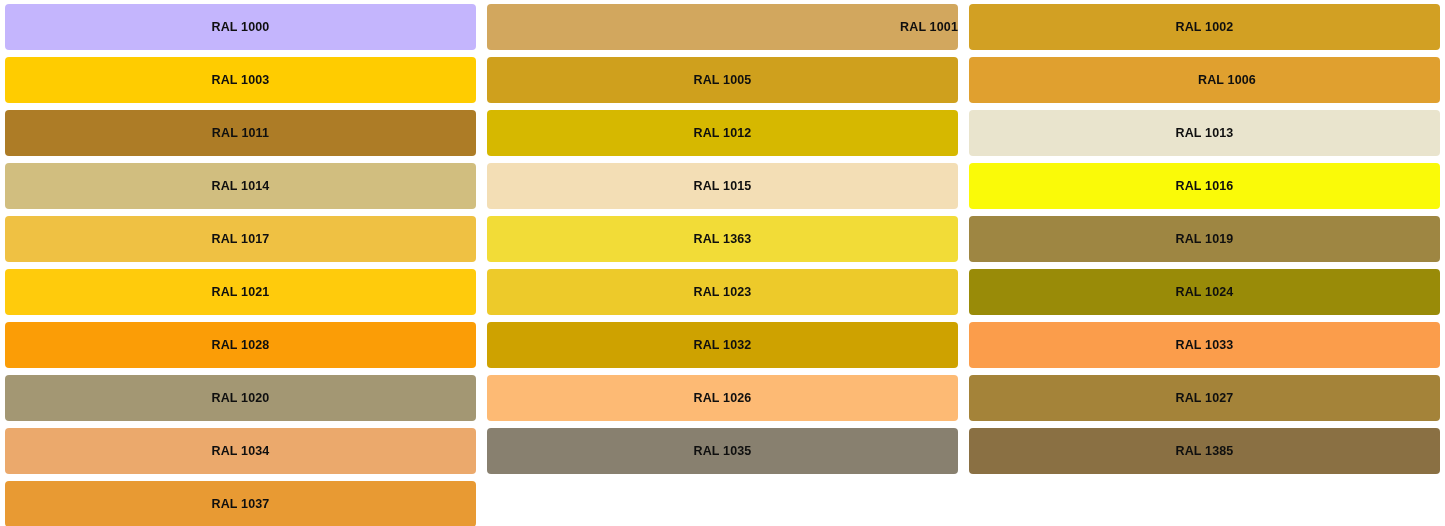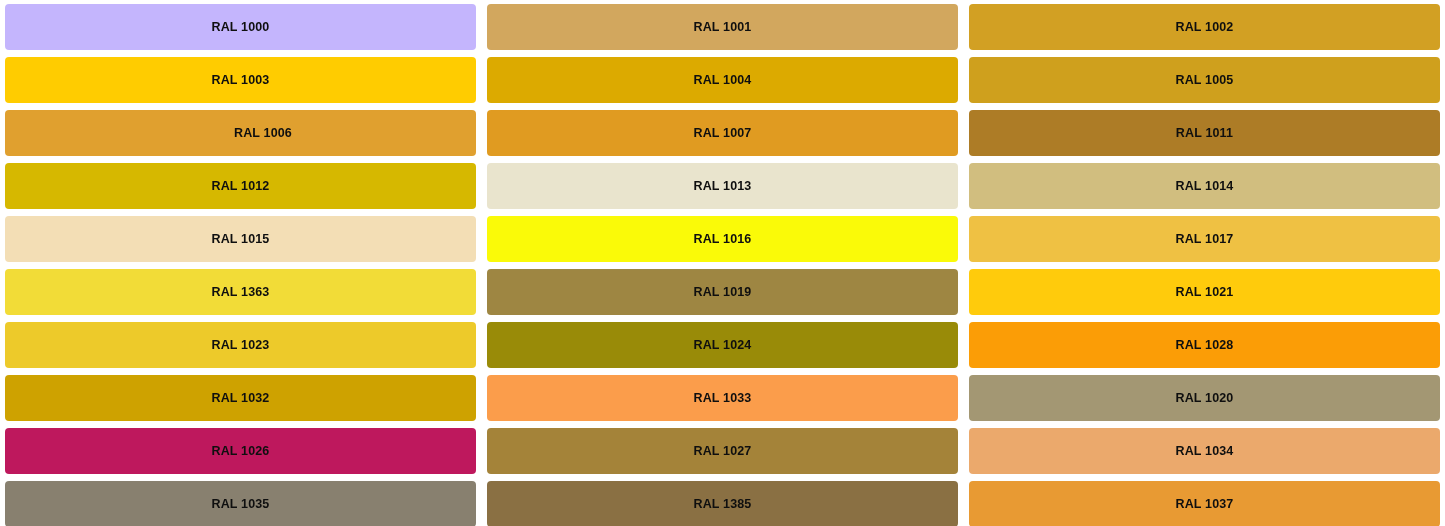--- a/index.html
+++ b/index.html
@@ -41,40 +41,34 @@
     user-select: none;
   }
 </style>
 </head>
 <body style="background: rgb(255, 255, 255);">
 
 <div id="swatch-grid" style="grid-template-columns: repeat(3, 1fr);">
     <div class="swatch" title="RAL 1000" style="background: #c4b5fd;">
       <span class="swatch-label">RAL 1000</span>
     </div>
-    <div class="swatch" title="RAL 1001" style="background: rgb(210, 167, 94);">
+    <div class="swatch" title="RAL 1001" style="background: rgb(210, 167, 94); justify-content: flex-end;">
       <span class="swatch-label">RAL 1001</span>
     </div>
     <div class="swatch" title="RAL 1002" style="background: rgb(210, 160, 35);">
       <span class="swatch-label">RAL 1002</span>
     </div>
     <div class="swatch" title="RAL 1003" style="background: rgb(255, 204, 0);">
       <span class="swatch-label">RAL 1003</span>
     </div>
-    <div class="swatch" title="RAL 1004" style="background: rgb(220, 170, 0);">
-      <span class="swatch-label">RAL 1004</span>
-    </div>
     <div class="swatch" title="RAL 1005" style="background: rgb(207, 160, 29);">
       <span class="swatch-label">RAL 1005</span>
     </div>
     <div class="swatch" title="RAL 1006" style="background: rgb(224, 160, 47); padding-left: 45px;">
       <span class="swatch-label">RAL 1006</span>
-    </div>
-    <div class="swatch" title="RAL 1007" style="background: rgb(224, 155, 33);">
-      <span class="swatch-label">RAL 1007</span>
     </div>
     <div class="swatch" title="RAL 1011" style="background: rgb(173, 124, 38);">
       <span class="swatch-label">RAL 1011</span>
     </div>
     <div class="swatch" title="RAL 1012" style="background: rgb(214, 184, 0);">
       <span class="swatch-label">RAL 1012</span>
     </div>
     <div class="swatch" title="RAL 1013" style="background: rgb(233, 228, 205);">
       <span class="swatch-label">RAL 1013</span>
     </div>
@@ -110,21 +104,21 @@
     </div>
     <div class="swatch" title="RAL 1032" style="background: rgb(206, 162, 0);">
       <span class="swatch-label">RAL 1032</span>
     </div>
     <div class="swatch" title="RAL 1033" style="background: rgb(251, 157, 75);">
       <span class="swatch-label">RAL 1033</span>
     </div>
     <div class="swatch" title="RAL 1020" style="background: rgb(163, 151, 115);">
       <span class="swatch-label">RAL 1020</span>
     </div>
-    <div class="swatch" title="RAL 1026" style="background: #be185d;">
+    <div class="swatch" title="RAL 1026" style="background: #fdba74;">
       <span class="swatch-label">RAL 1026</span>
     </div>
     <div class="swatch" title="RAL 1027" style="background: rgb(164, 131, 57);">
       <span class="swatch-label">RAL 1027</span>
     </div>
     <div class="swatch" title="RAL 1034" style="background: rgb(235, 169, 108);">
       <span class="swatch-label">RAL 1034</span>
     </div>
     <div class="swatch" title="RAL 1035" style="background: rgb(136, 128, 111);">
       <span class="swatch-label">RAL 1035</span>

